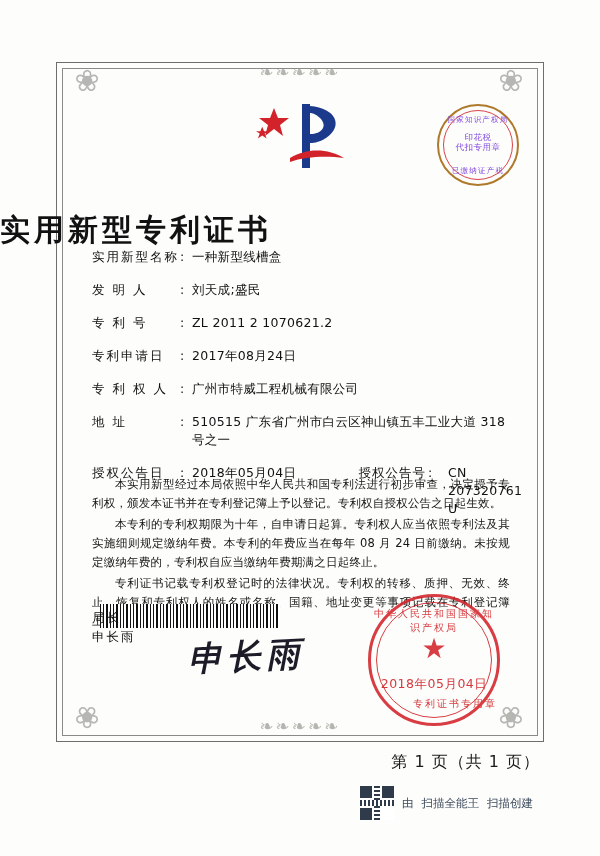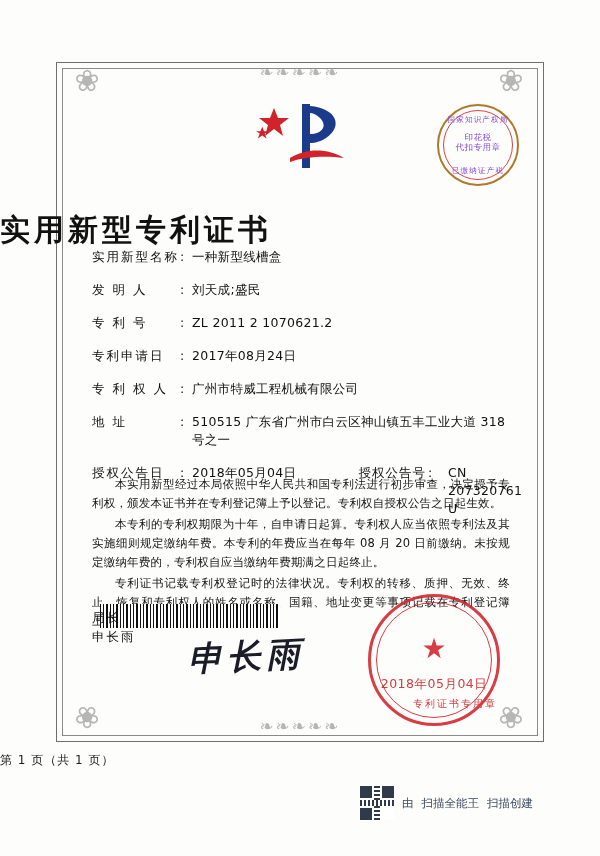--- a/index.html
+++ b/index.html
@@ -310,22 +310,22 @@
     letter-spacing: .5px;
     opacity: .9;
   }
 
   
   .page-footer {
     position: absolute;
     left: 0;
     top: 752px;
     width: 540px;
-    text-align: left;
-    font-size: 12px;
+    text-align: right;
+    font-size: 16px;
     color: #1a1a1a;
     letter-spacing: 1px;
   }
 
   
   .scan-footer {
     position: absolute;
     left: 360px;
     top: 786px;
     display: flex;
@@ -429,35 +429,36 @@
       <span class="field-value">2018年05月04日</span>
       <span class="field-label2">授权公告号</span>
       <span class="field-colon">:</span>
       <span class="field-value2">CN 207320761 U</span>
     </div>
 
   </div>
 
   <div class="paragraphs">
     <p>本实用新型经过本局依照中华人民共和国专利法进行初步审查，决定授予专利权，颁发本证书并在专利登记簿上予以登记。专利权自授权公告之日起生效。</p>
-    <p>本专利的专利权期限为十年，自申请日起算。专利权人应当依照专利法及其实施细则规定缴纳年费。本专利的年费应当在每年 08 月 20 日前缴纳。未按规定缴纳年费的，专利权自应当缴纳年费期满之日起终止。</p>
+    <p>本专利的专利权期限为十年，自申请日起算。专利权人应当依照专利法及其实施细则规定缴纳年费。本专利的年费应当在每年 08 月 24 日前缴纳。未按规定缴纳年费的，专利权自应当缴纳年费期满之日起终止。</p>
     <p>专利证书记载专利权登记时的法律状况。专利权的转移、质押、无效、终止、恢复和专利权人的姓名或名称、国籍、地址变更等事项记载在专利登记簿上。</p>
   </div>
 
   <div class="barcode"></div>
 
   <div class="director">
     <div>局长</div>
     <div>申长雨</div>
   </div>
 
   <div class="signature">申长雨</div>
 
   <div class="seal">
     <div class="seal-inner-ring"></div>
+    <div class="seal-arc-top">中华人民共和国国家知识产权局</div>
     <div class="seal-star">★</div>
     <div class="seal-arc-bottom">专利证书专用章</div>
   </div>
   <div class="seal-date">2018年05月04日</div>
 
   <div class="page-footer">第 1 页（共 1 页）</div>
 
   <div class="scan-footer">
     <div class="qr"></div>
     <span>由</span>

